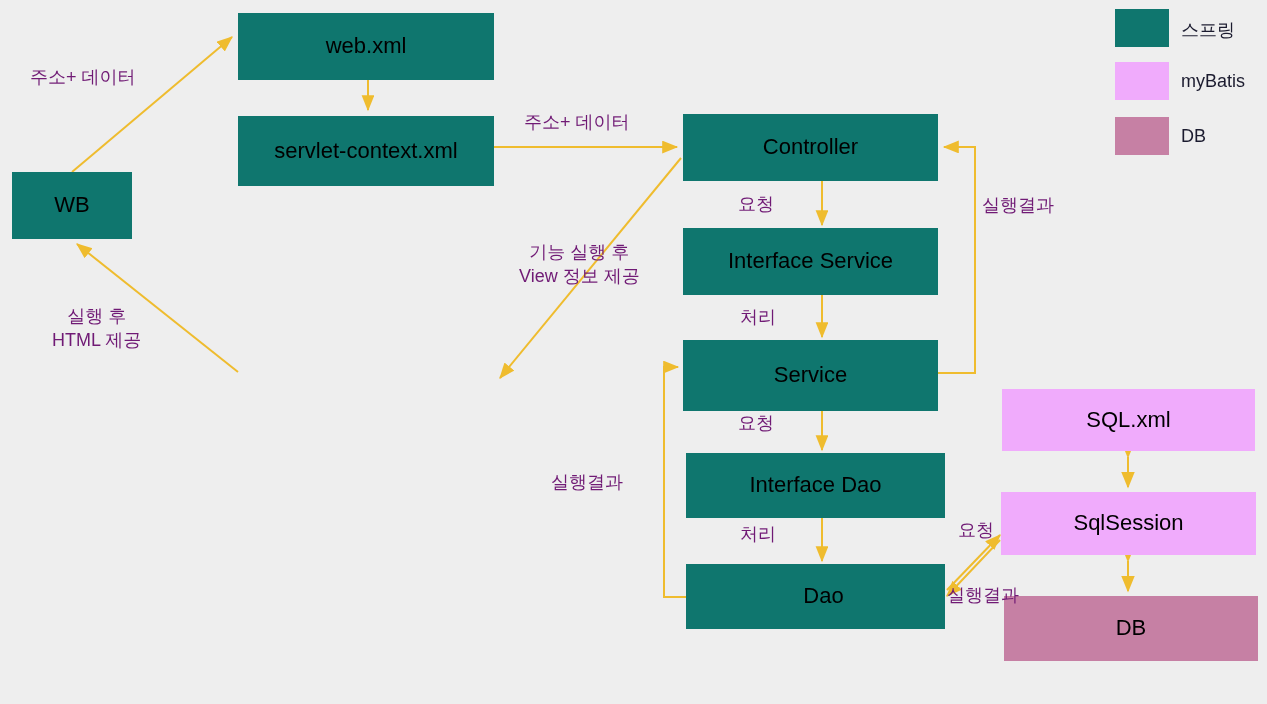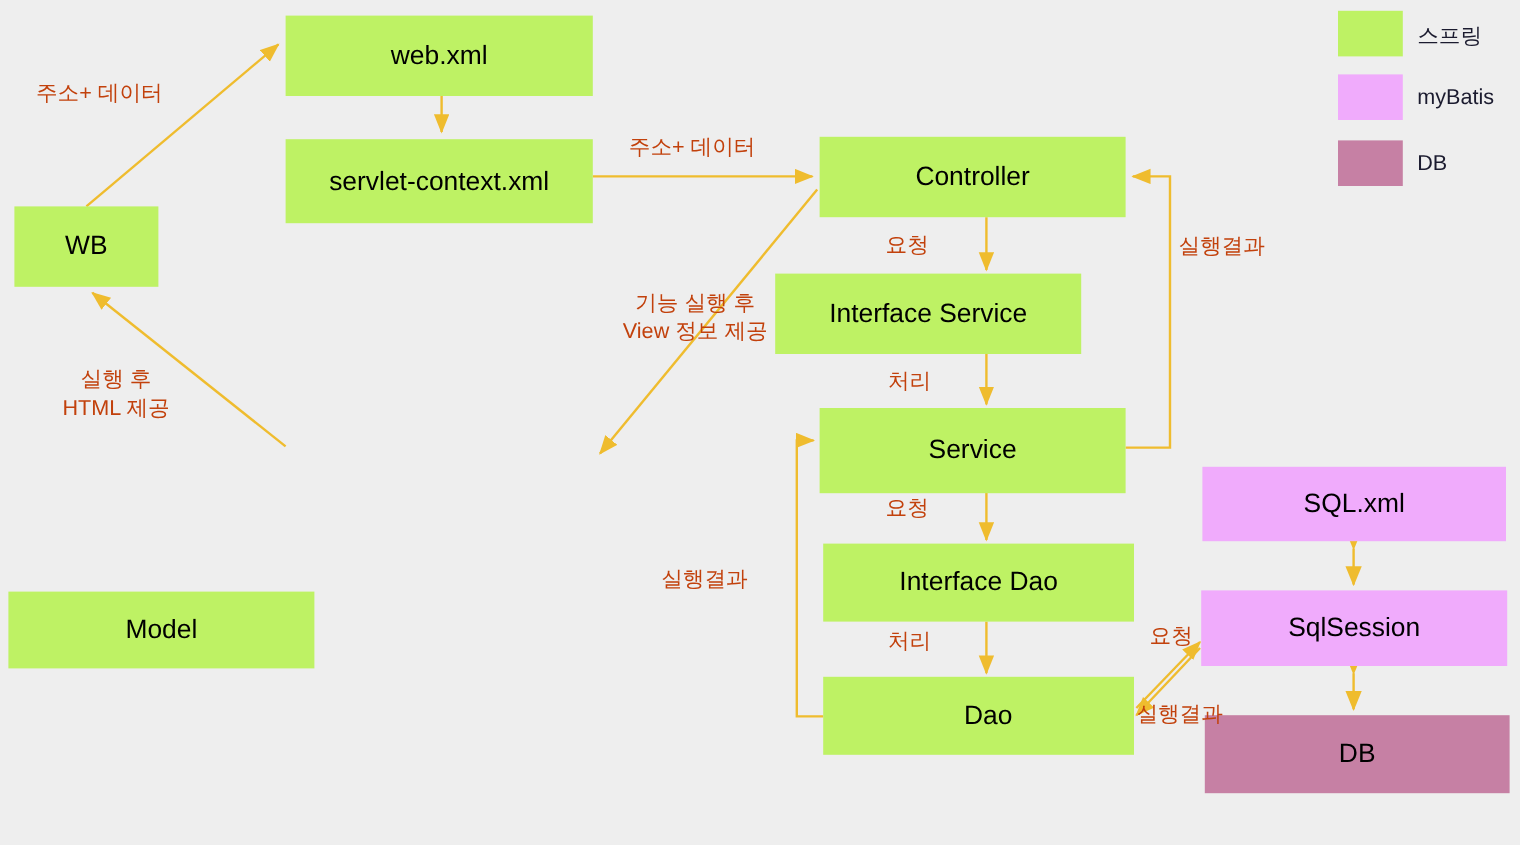--- a/index.html
+++ b/index.html
@@ -14,26 +14,26 @@
   svg.edges{position:absolute;left:0;top:0;width:1267px;height:704px;pointer-events:none;}
   .node{
     position:absolute;
     display:flex;align-items:center;justify-content:center;
     color:#000;
     font-size:22px;
     line-height:1.1;
     text-align:center;
     box-sizing:border-box;
   }
-  .spring{background:#bef264;align-items:center;}
+  .spring{background:#0f766e;align-items:center;}
   .mybatis{background:#f0abfc;}
   .dbcolor{background:#c680a4;}
   .label{
     position:absolute;
-    color:#c2410c;
+    color:#701a75;
     font-size:18px;
     line-height:1.35;
     white-space:pre;
     text-align:center;
   }
   .legend-box{position:absolute;width:54px;height:38px;}
   .legend-text{position:absolute;font-size:18px;color:#1b1b2f;}
   .node-label{pointer-events:none;}
 </style>
 </head>
@@ -90,29 +90,26 @@
 
   <div class="node spring" style="left:238px;top:13px;width:256px;height:67px;">
     <span class="node-label">web.xml</span>
   </div>
 
   <div class="node spring" style="left:238px;top:116px;width:256px;height:70px;">
     <span class="node-label">servlet-context.xml</span>
   </div>
 
 
-  <div class="node spring" style="left:7px;top:493px;width:255px;height:64px;">
-    <span class="node-label">Model</span>
-  </div>
 
   <div class="node spring" style="left:683px;top:114px;width:255px;height:67px;">
     <span class="node-label">Controller</span>
   </div>
 
-  <div class="node spring" style="left:646px;top:228px;width:255px;height:67px;">
+  <div class="node spring" style="left:683px;top:228px;width:255px;height:67px;">
     <span class="node-label">Interface Service</span>
   </div>
 
   <div class="node spring" style="left:683px;top:340px;width:255px;height:71px;">
     <span class="node-label">Service</span>
   </div>
 
   <div class="node spring" style="left:686px;top:453px;width:259px;height:65px;">
     <span class="node-label">Interface Dao</span>
   </div>

